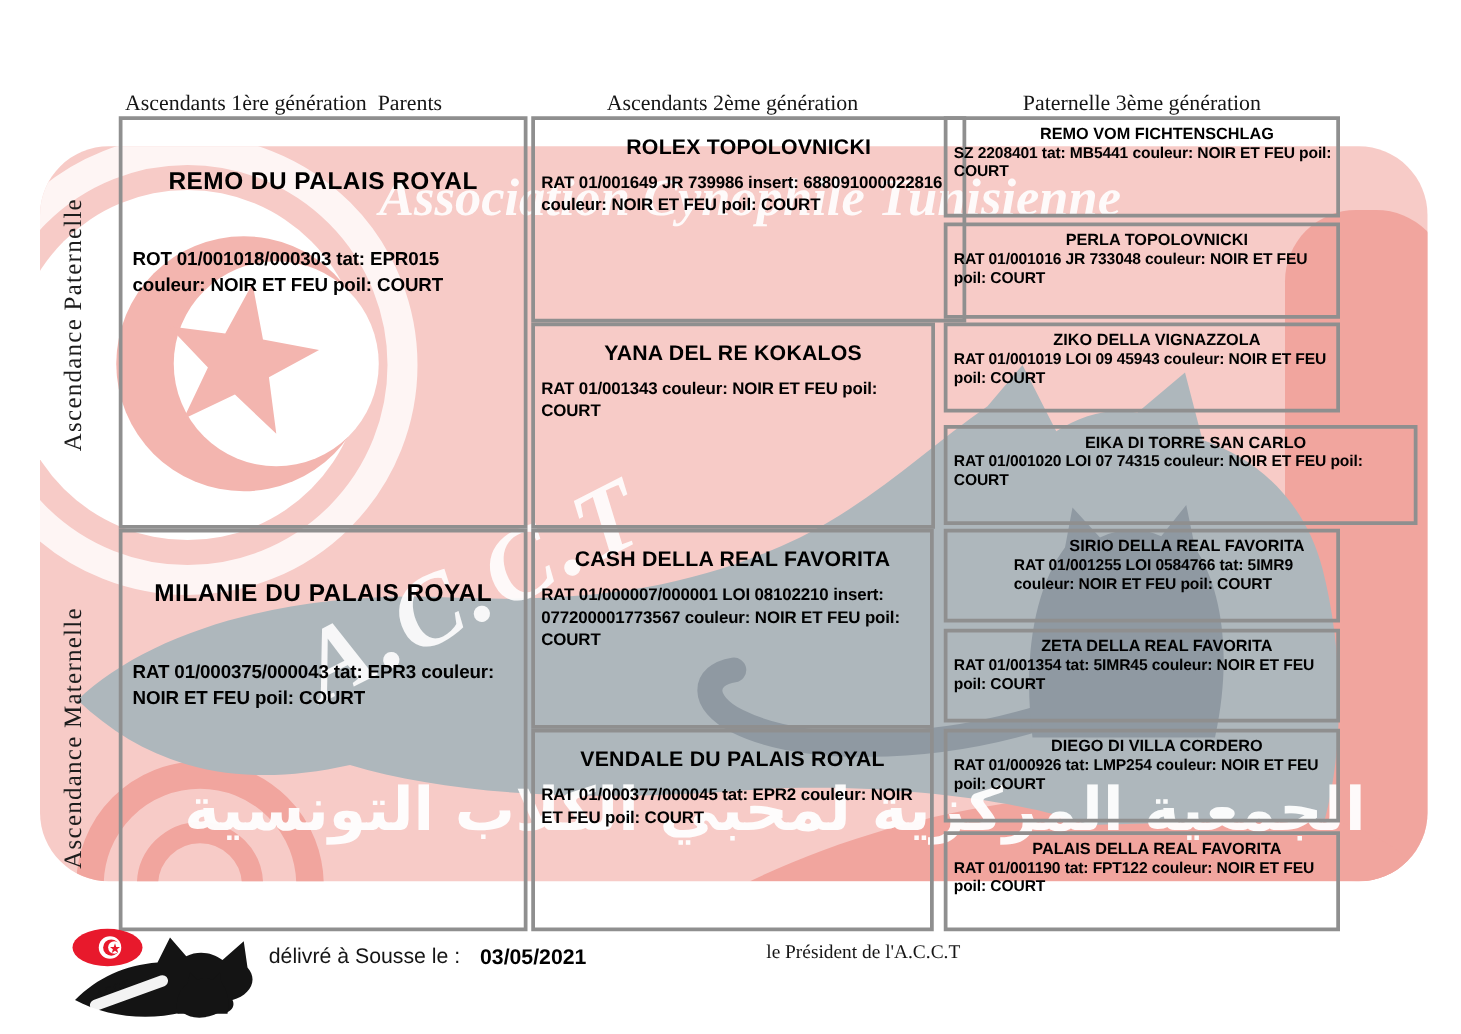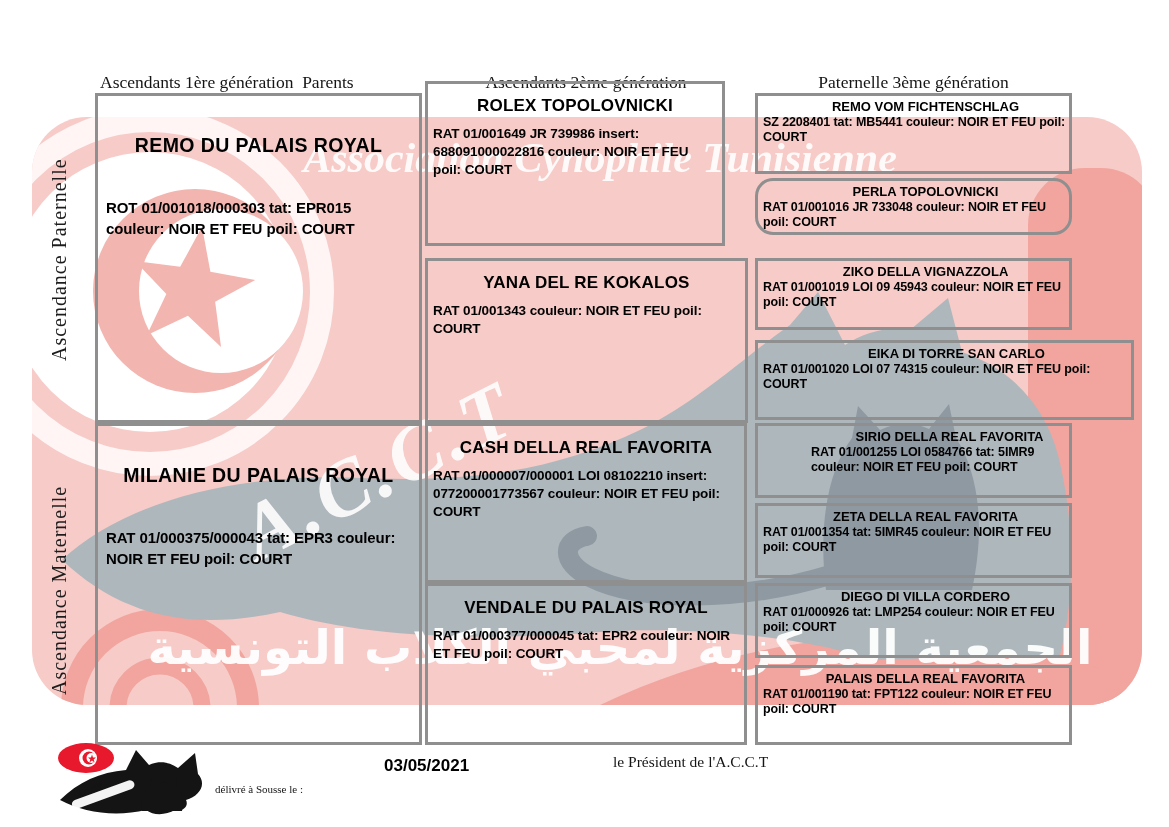--- a/index.html
+++ b/index.html
@@ -38,21 +38,21 @@
   }
   .gen1 .name{font-size:19.5px;letter-spacing:.4px;margin-top:38px;}
   .gen1 .details{font-size:15px;line-height:1.4;margin:40px 10px 0 8px;letter-spacing:-.1px;}
   .gen2 .name{font-size:17px;letter-spacing:.2px;margin-top:12px;}
   .gen2 .details{font-size:13.5px;line-height:1.35;margin:9px 4px 0 5px;letter-spacing:-.1px;}
   .gen3 .name{font-size:13px;margin-top:3px;margin-left:24px;}
   .gen3 .details{font-size:12.5px;line-height:1.22;margin:1px 3px 0 5px;letter-spacing:-.1px;}
   
   .footer-issued-label{
     position:absolute;left:215px;top:755px;
-    font-family:Liberation Serif, serif;font-size:11px;color:#151515;margin-top:28px;
+    font-family:Liberation Sans, sans-serif;font-size:17px;color:#151515;
   }
   .footer-date{
     position:absolute;left:384px;top:756px;
     font-family:"Liberation Sans",sans-serif;font-weight:bold;font-size:17px;color:#000;
   }
   .footer-president{
     position:absolute;left:613px;top:753px;
     font-family:"Liberation Serif",serif;font-size:15.5px;color:#151515;
   }
 </style>
@@ -117,42 +117,42 @@
 
 <div class="cell gen1" style="left:95px;top:93px;width:327px;height:330px;">
   <div class="name">REMO DU PALAIS ROYAL</div>
   <div class="details">ROT 01/001018/000303 tat: EPR015 couleur: NOIR ET FEU poil: COURT</div>
 </div>
 <div class="cell gen1" style="left:95px;top:423px;width:327px;height:322px;">
   <div class="name">MILANIE DU PALAIS ROYAL</div>
   <div class="details">RAT 01/000375/000043 tat: EPR3 couleur: NOIR ET FEU poil: COURT</div>
 </div>
 
-<div class="cell gen2" style="left:425px;top:81px;width:300px;height:165px;">
+<div class="cell gen2" style="left:425px;top:93px;width:348px;height:165px;">
   <div class="name">ROLEX TOPOLOVNICKI</div>
   <div class="details">RAT 01/001649 JR 739986 insert: 688091000022816 couleur: NOIR ET FEU poil: COURT</div>
 </div>
 <div class="cell gen2" style="left:425px;top:258px;width:323px;height:165px;">
   <div class="name">YANA DEL RE KOKALOS</div>
   <div class="details">RAT 01/001343 couleur: NOIR ET FEU poil: COURT</div>
 </div>
 <div class="cell gen2" style="left:425px;top:423px;width:322px;height:160px;">
   <div class="name">CASH DELLA REAL FAVORITA</div>
   <div class="details">RAT 01/000007/000001 LOI 08102210 insert: 077200001773567 couleur: NOIR ET FEU poil: COURT</div>
 </div>
 <div class="cell gen2" style="left:425px;top:583px;width:322px;height:162px;">
   <div class="name">VENDALE DU PALAIS ROYAL</div>
   <div class="details">RAT 01/000377/000045 tat: EPR2 couleur: NOIR ET FEU poil: COURT</div>
 </div>
 
 <div class="cell gen3" style="left:755px;top:93px;width:317px;height:81px;">
   <div class="name">REMO VOM FICHTENSCHLAG</div>
   <div class="details">SZ 2208401 tat: MB5441 couleur: NOIR ET FEU poil: COURT</div>
 </div>
-<div class="cell gen3" style="left:755px;top:178px;width:317px;height:57px;border-radius:18px;">
+<div class="cell gen3" style="left:755px;top:178px;width:317px;height:77px;">
   <div class="name">PERLA TOPOLOVNICKI</div>
   <div class="details">RAT 01/001016 JR 733048 couleur: NOIR ET FEU poil: COURT</div>
 </div>
 <div class="cell gen3" style="left:755px;top:258px;width:317px;height:72px;">
   <div class="name">ZIKO DELLA VIGNAZZOLA</div>
   <div class="details">RAT 01/001019 LOI 09 45943 couleur: NOIR ET FEU poil: COURT</div>
 </div>
 <div class="cell gen3" style="left:755px;top:340px;width:379px;height:80px;">
   <div class="name">EIKA DI TORRE SAN CARLO</div>
   <div class="details">RAT 01/001020 LOI 07 74315 couleur: NOIR ET FEU poil: COURT</div>

